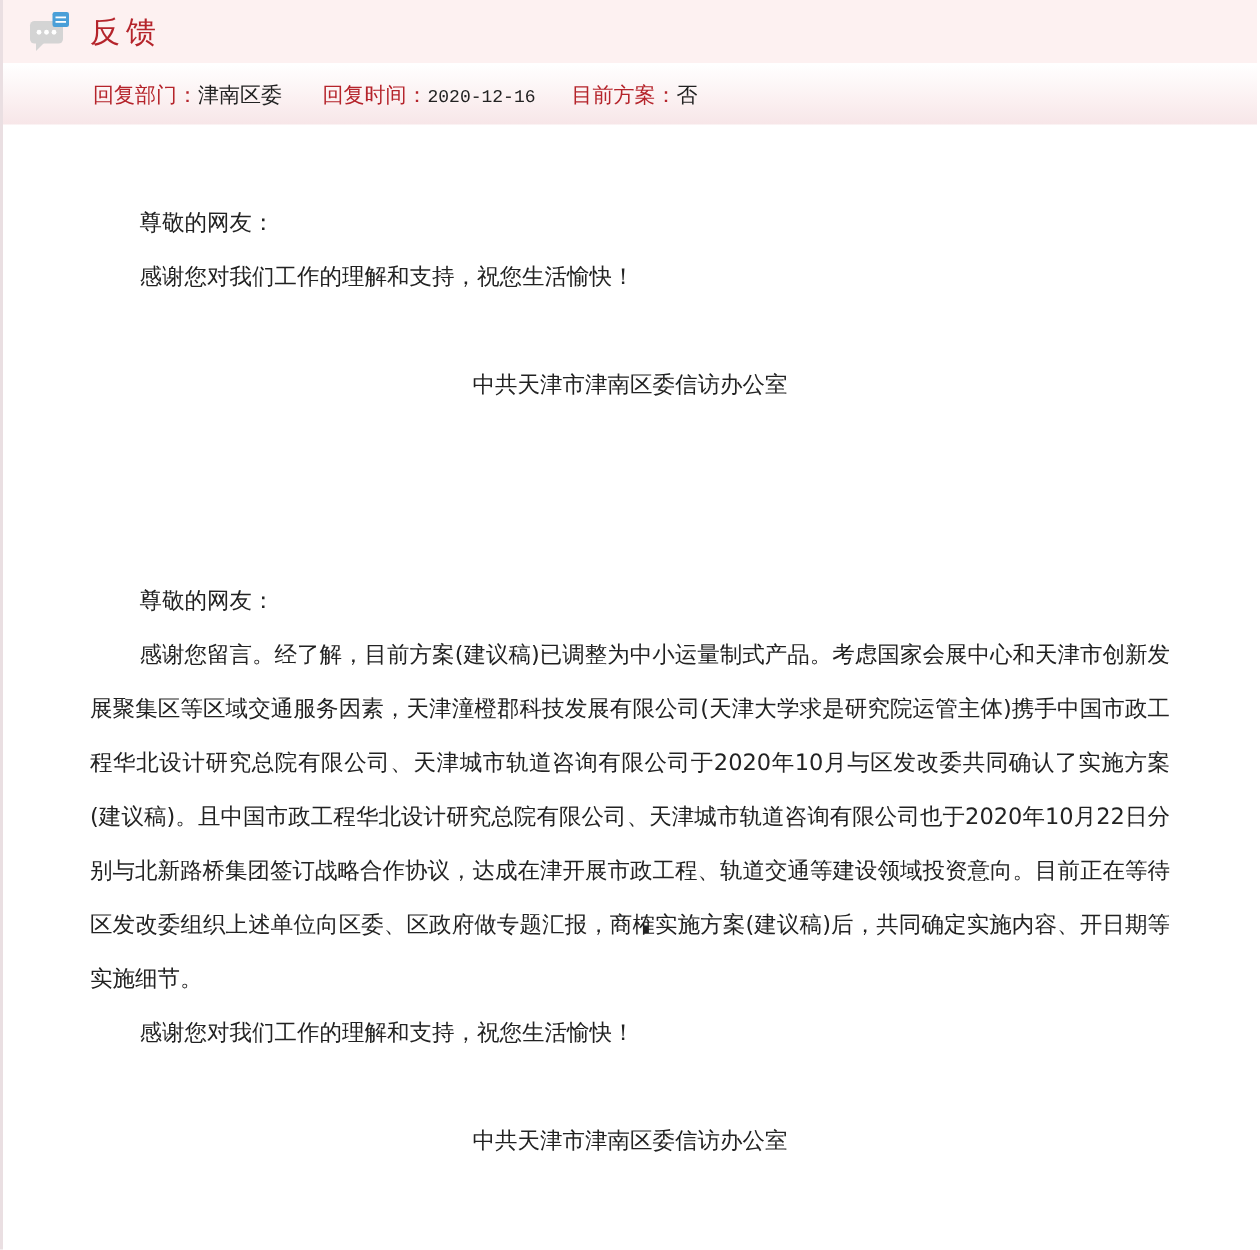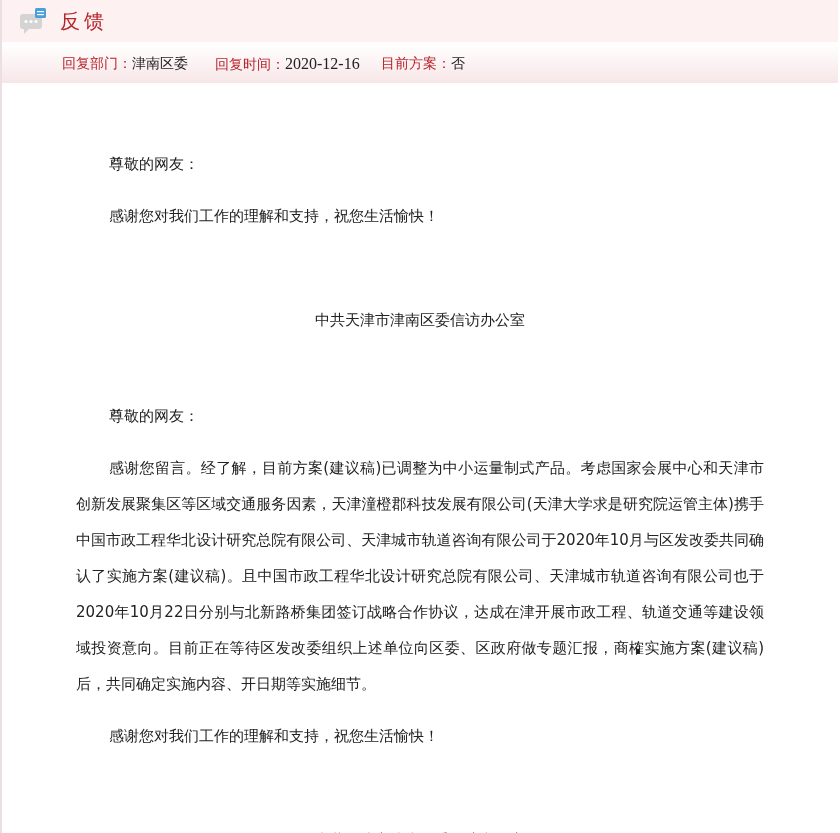--- a/index.html
+++ b/index.html
@@ -5,23 +5,23 @@
     html, body { margin:0; padding:0; background:#ffffff; }
     body { width:840px; height:833px; overflow:hidden; font-family:"DejaVu Sans","Liberation Sans",sans-serif; position:relative; }
     .frame { position:absolute; left:0; top:0; width:840px; height:833px; border-left:2px solid #eadfe2; box-sizing:border-box; }
     .titlebar { position:absolute; left:2px; top:0; width:836px; height:42px; background:#fdf1f1; }
     .titlebar .icon { position:absolute; left:16px; top:6px; width:30px; height:30px; }
     .titlebar .title { position:absolute; left:58px; top:8px; font-size:20px; color:#b5242b; letter-spacing:4px; }
     .metabar { position:absolute; left:2px; top:43px; width:836px; height:40px; background:linear-gradient(to bottom,#ffffff 0%,#fbf0f1 60%,#f7e6e8 100%); font-size:14px; }
     .meta-item { position:absolute; top:12px; white-space:nowrap; }
     .meta-label { color:#b5242b; }
     .meta-value { color:#222; }
-    .meta-value.mono { font-family:Liberation Serif, serif; font-size:16px; }
+    .meta-value.mono { font-family:Liberation Mono, monospace; font-size:12px; }
     .content { position:absolute; left:60px; top:130px; width:720px; font-size:15px; color:#222; line-height:36px; }
-    .p { margin:16px; }
+    .p { margin:0; }
     .indent { text-indent:33px; }
     .sign { text-align:center; padding-right:0; }
     .gap-sm { height:36px; }
     .block2 { position:absolute; left:60px; top:382px; width:720px; font-size:15px; color:#222; line-height:36px; }
     .justify { text-align:justify; }
   </style>
 </head>
 <body>
 
 <div class="frame"></div>

